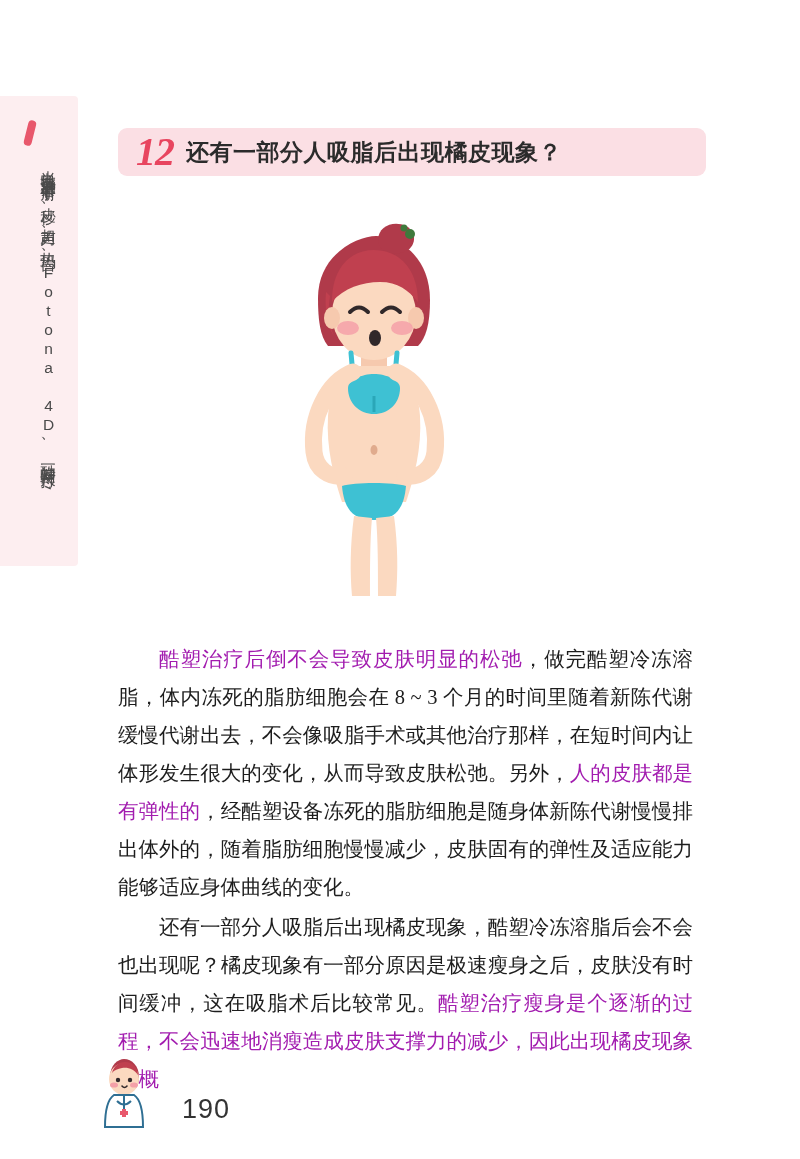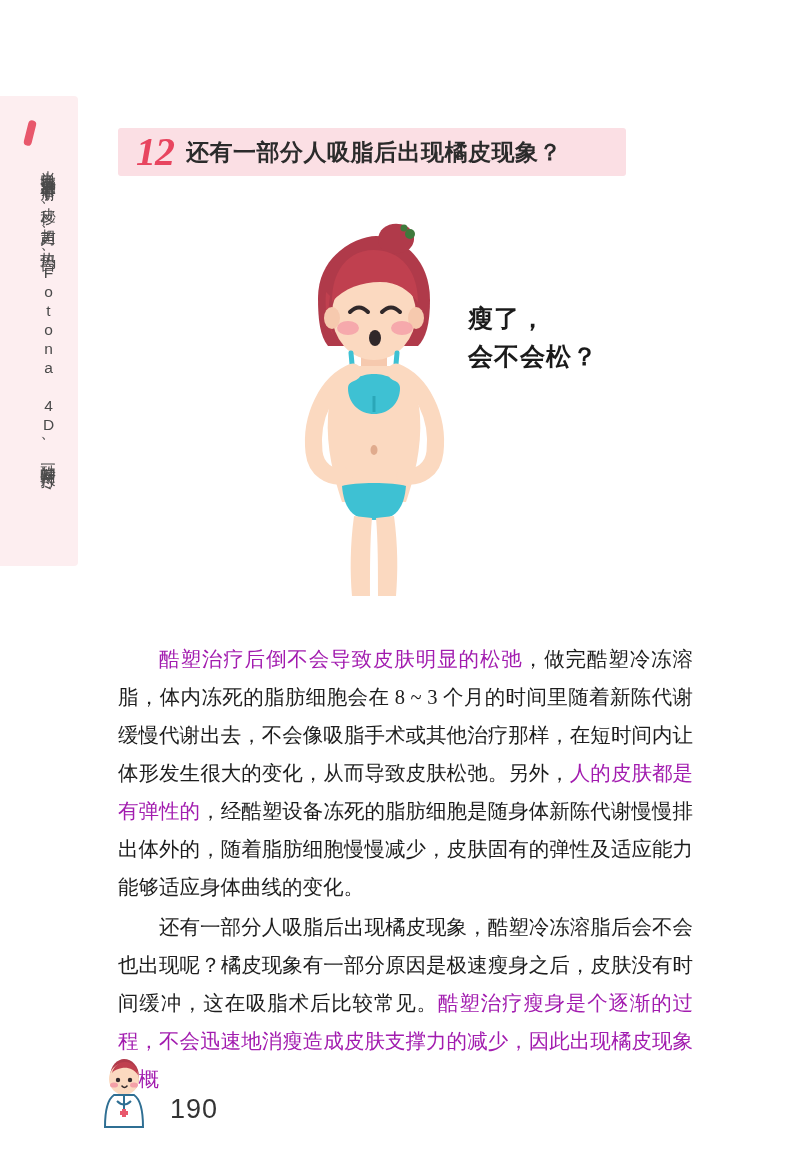--- a/index.html
+++ b/index.html
@@ -50,24 +50,24 @@
     color: #4a4a4a;
     font-family: "Liberation Sans", "DejaVu Sans", sans-serif;
     white-space: nowrap;
   }
 
   
   .heading-bar {
     position: absolute;
     left: 118px;
     top: 128px;
-    width: 508px;
+    width: 588px;
     height: 48px;
     background: #fbdfe4;
-    border-radius: 3px;
+    border-radius: 9px;
     display: flex;
     align-items: center;
   }
   .heading-number {
     font-family: "Liberation Serif", "DejaVu Serif", serif;
     font-style: italic;
     font-weight: bold;
     font-size: 40px;
     color: #e8455f;
     margin-left: 18px;
@@ -128,20 +128,21 @@
     color: #a21caf;
   }
 
   
   .footer {
     position: absolute;
     left: 96px;
     bottom: 30px;
     display: flex;
     align-items: flex-end;
+    gap: 12px;
   }
   .page-number {
     font-family: "Liberation Sans", "DejaVu Sans", sans-serif;
     font-size: 27px;
     color: #333;
     margin-left: 18px;
     margin-bottom: 4px;
     letter-spacing: 1px;
   }
 </style>
@@ -196,24 +197,20 @@
 
     <path d="M95 152 C70 162 52 196 56 232 C58 250 72 258 86 256" stroke="#fbd9c0" stroke-width="17" fill="none" stroke-linecap="round"></path>
     <path d="M138 152 C163 162 181 196 177 232 C175 250 161 258 147 256" stroke="#fbd9c0" stroke-width="17" fill="none" stroke-linecap="round"></path>
 
     <path d="M84 266 C96 262 136 262 148 266 C146 290 136 300 116 300 C96 300 86 290 84 266 Z" fill="#3ec1d3"></path>
 
     <path d="M96 296 C92 326 92 352 94 376 L112 376 C112 348 112 320 114 298 Z" fill="#fbd9c0"></path>
     <path d="M136 296 C140 326 140 352 138 376 L120 376 C120 348 120 320 118 298 Z" fill="#fbd9c0"></path>
   </svg>
 
-  <div class="speech">
-    <div>瘦了，</div>
-    <div>会不会松？</div>
-  </div>
 </div>
 
 <div class="body-text">
   <p><span class="hl">酷塑治疗后倒不会导致皮肤明显的松弛</span><span>，做完酷塑冷冻溶脂，体内冻死的脂肪细胞会在 8 ~ 3 个月的时间里随着新陈代谢缓慢代谢出去，不会像吸脂手术或其他治疗那样，在短时间内让体形发生很大的变化，从而导致皮肤松弛。另外，</span><span class="hl">人的皮肤都是有弹性的</span><span>，经酷塑设备冻死的脂肪细胞是随身体新陈代谢慢慢排出体外的，随着脂肪细胞慢慢减少，皮肤固有的弹性及适应能力能够适应身体曲线的变化。</span></p>
   <p><span>还有一部分人吸脂后出现橘皮现象，酷塑冷冻溶脂后会不会也出现呢？橘皮现象有一部分原因是极速瘦身之后，皮肤没有时间缓冲，这在吸脂术后比较常见。</span><span class="hl">酷塑治疗瘦身是个逐渐的过程，不会迅速地消瘦造成皮肤支撑力的减少，因此出现橘皮现象的概</span></p>
 </div>
 
 <div class="footer">
   <svg width="56" height="72" viewBox="0 0 56 72">
     <path d="M14 20 C14 8 22 2 28 2 C36 2 43 9 43 20 C43 28 40 32 36 34 L20 34 C16 32 14 28 14 20 Z" fill="#b03a4a"></path>

